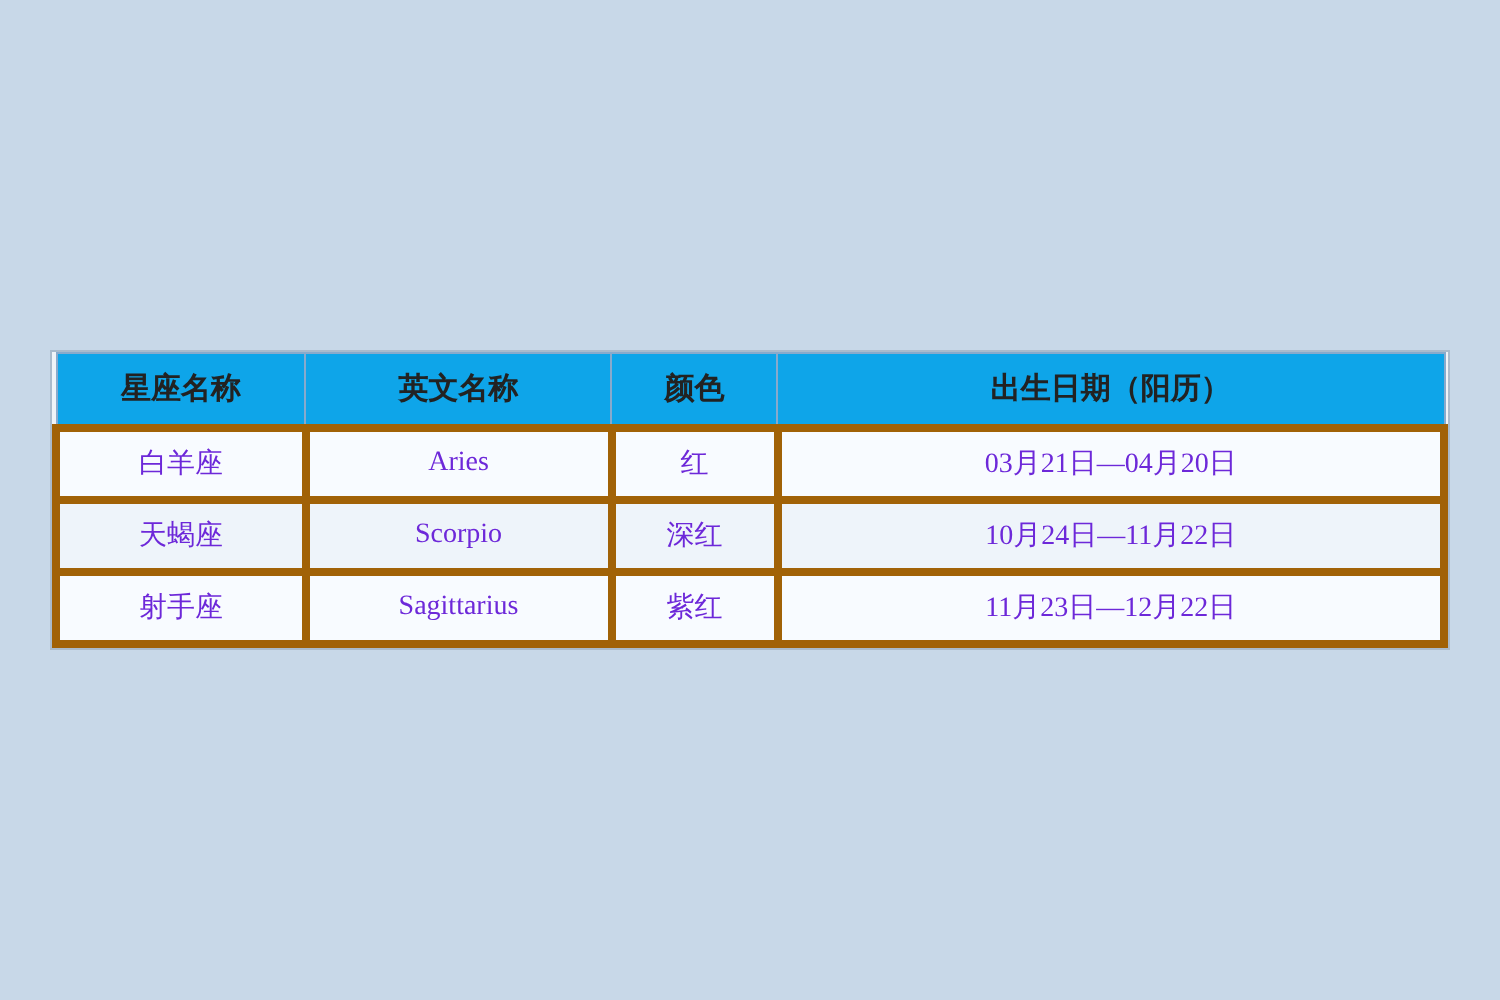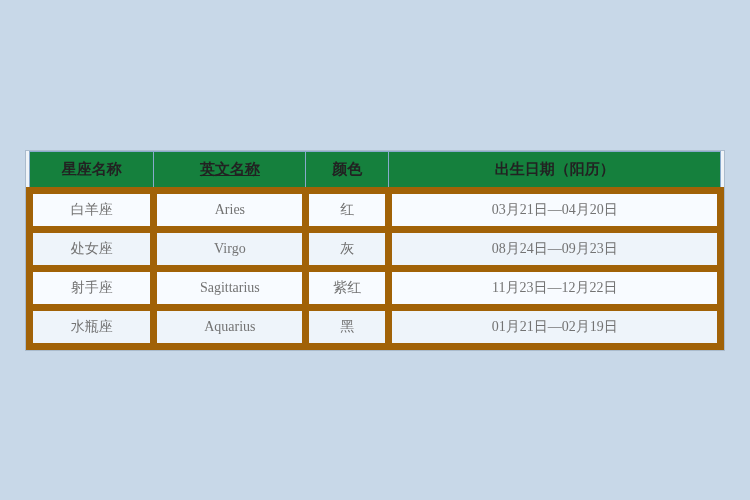--- a/index.html
+++ b/index.html
@@ -23,50 +23,50 @@
       border: 1px solid #aabbcc;
       width: 700px;
     }
 
     table {
       width: 100%;
       border-collapse: collapse;
     }
 
     thead tr {
-      background-color: #15803d;
+      background-color: #0ea5e9;
     }
 
     thead th {
       border: 1px solid #88aacc;
       padding: 8px 12px;
       text-align: center;
       font-weight: bold;
       font-size: 15px;
       color: #222;
     }
 
     tbody tr {
       background-color: #f8fbff;
     }
 
     tbody tr:nth-child(even) {
       background-color: #eef4fa;
     }
 
     tbody td {
-      border: 7px solid #a16207;
+      border: 4px solid #a16207;
       padding: 7px 12px;
       text-align: center;
       font-size: 14px;
-      color: #737373;
+      color: #6d28d9;
     }
 
     .col-chinese { width: 18%; }
-    .col-english { width: 22%; text-decoration: underline; }
+    .col-english { width: 22%; }
     .col-color   { width: 12%; }
     .col-date    { width: 48%; }
   </style>
 </head>
 <body>
 
 <div class="table-container">
   <table>
     <thead>
       <tr>
@@ -77,32 +77,26 @@
       </tr>
     </thead>
     <tbody id="table-body">
     <tr>
           <td>白羊座</td>
           <td>Aries</td>
           <td>红</td>
           <td>03月21日—04月20日</td>
         </tr>
         <tr>
-          <td>处女座</td>
-          <td>Virgo</td>
-          <td>灰</td>
-          <td>08月24日—09月23日</td>
+          <td>天蝎座</td>
+          <td>Scorpio</td>
+          <td>深红</td>
+          <td>10月24日—11月22日</td>
         </tr>
         <tr>
           <td>射手座</td>
           <td>Sagittarius</td>
           <td>紫红</td>
           <td>11月23日—12月22日</td>
         </tr>
-        <tr>
-          <td>水瓶座</td>
-          <td>Aquarius</td>
-          <td>黑</td>
-          <td>01月21日—02月19日</td>
-        </tr>
       </tbody>
   </table>
 </div>
 
 </body></html>

